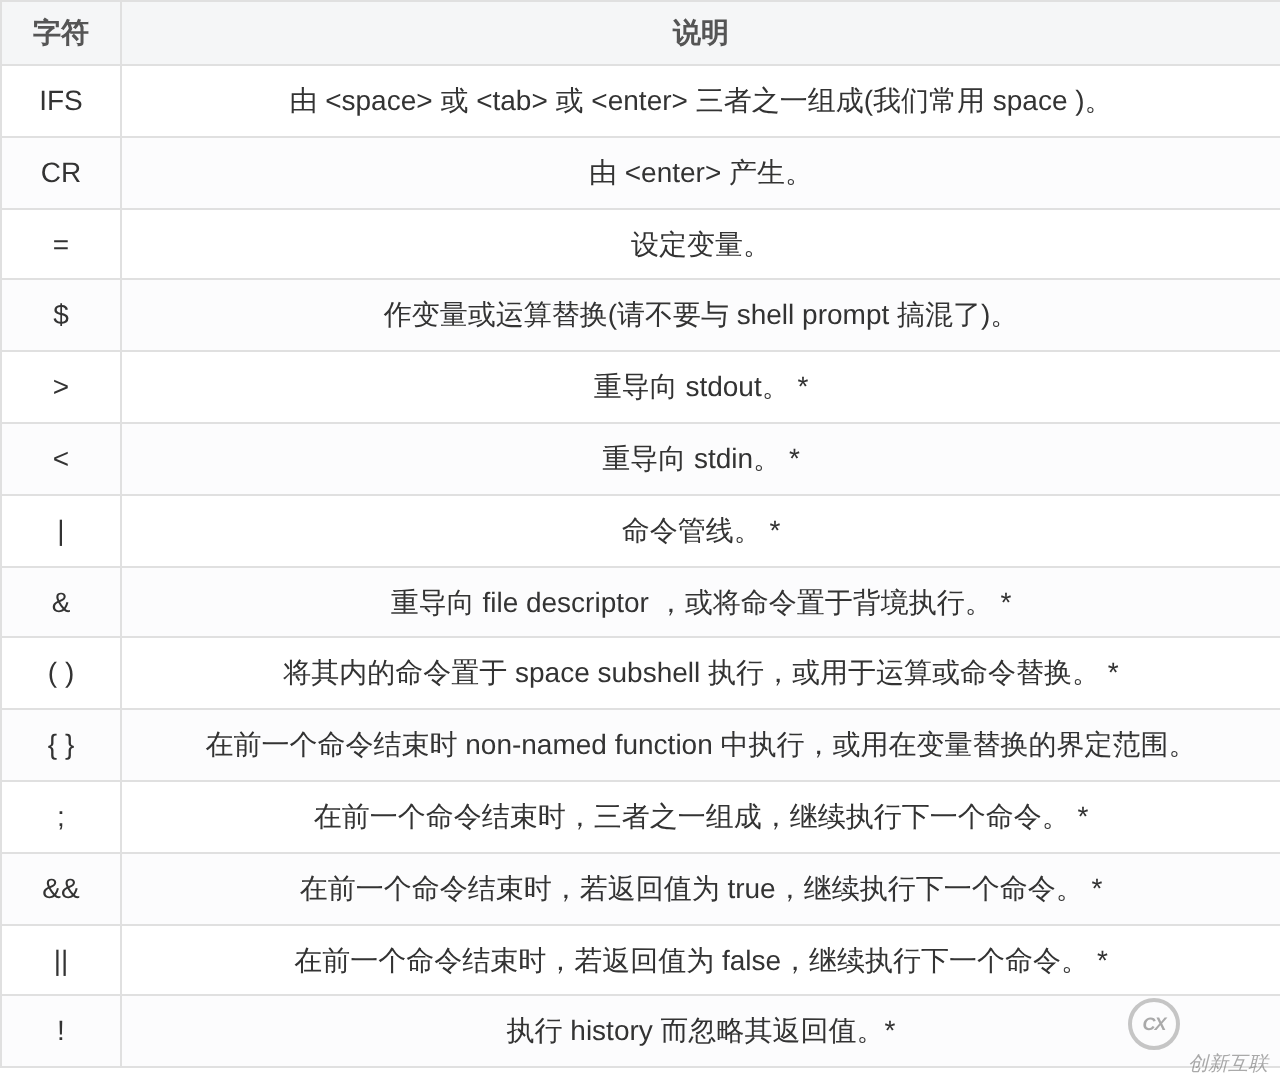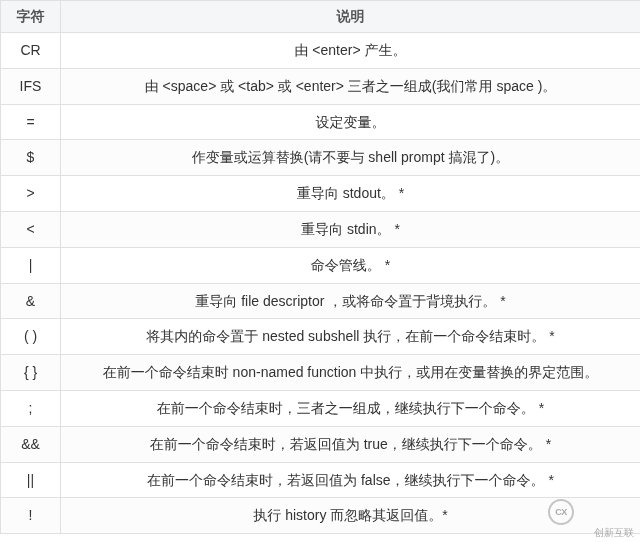--- a/index.html
+++ b/index.html
@@ -40,23 +40,24 @@
   }
   tbody tr:nth-child(even) td {
     background: #fcfcfd;
   }
   .watermark {
     position: absolute;
     right: 6px;
     bottom: 4px;
     display: flex;
     align-items: center;
-    gap: 20px;
+    gap: 4px;
     opacity: 0.55;
     pointer-events: none;
+    font-style: italic;
   }
   .watermark .logo {
     width: 26px;
     height: 26px;
     border: 2px solid #999;
     border-radius: 50%;
     box-sizing: border-box;
     display: flex;
     align-items: center;
     justify-content: center;
@@ -81,26 +82,26 @@
       <col class="c2">
     </colgroup>
   <thead>
     <tr>
       <th>字符</th>
       <th>说明</th>
     </tr>
   </thead>
   <tbody>
     <tr>
+        <td>IFS</td>
+        <td>由 &lt;space&gt; 或 &lt;tab&gt; 或 &lt;enter&gt; 三者之一组成(我们常用 space )。</td>
+      </tr>
+    <tr>
         <td>CR</td>
         <td>由 &lt;enter&gt; 产生。</td>
-      </tr>
-    <tr>
-        <td>IFS</td>
-        <td>由 &lt;space&gt; 或 &lt;tab&gt; 或 &lt;enter&gt; 三者之一组成(我们常用 space )。</td>
       </tr>
     <tr>
         <td>=</td>
         <td>设定变量。</td>
       </tr>
     <tr>
         <td>$</td>
         <td>作变量或运算替换(请不要与 shell prompt 搞混了)。</td>
       </tr>
     <tr>
@@ -114,21 +115,21 @@
     <tr>
         <td>|</td>
         <td>命令管线。 *</td>
       </tr>
     <tr>
         <td>&amp;</td>
         <td>重导向 file descriptor ，或将命令置于背境执行。 *</td>
       </tr>
     <tr>
         <td>( )</td>
-        <td>将其内的命令置于 nested subshell 执行，在前一个命令结束时。 *</td>
+        <td>将其内的命令置于 space subshell 执行，或用于运算或命令替换。 *</td>
       </tr>
     <tr>
         <td>{ }</td>
         <td>在前一个命令结束时 non-named function 中执行，或用在变量替换的界定范围。</td>
       </tr>
     <tr>
         <td>;</td>
         <td>在前一个命令结束时，三者之一组成，继续执行下一个命令。 *</td>
       </tr>
     <tr>

